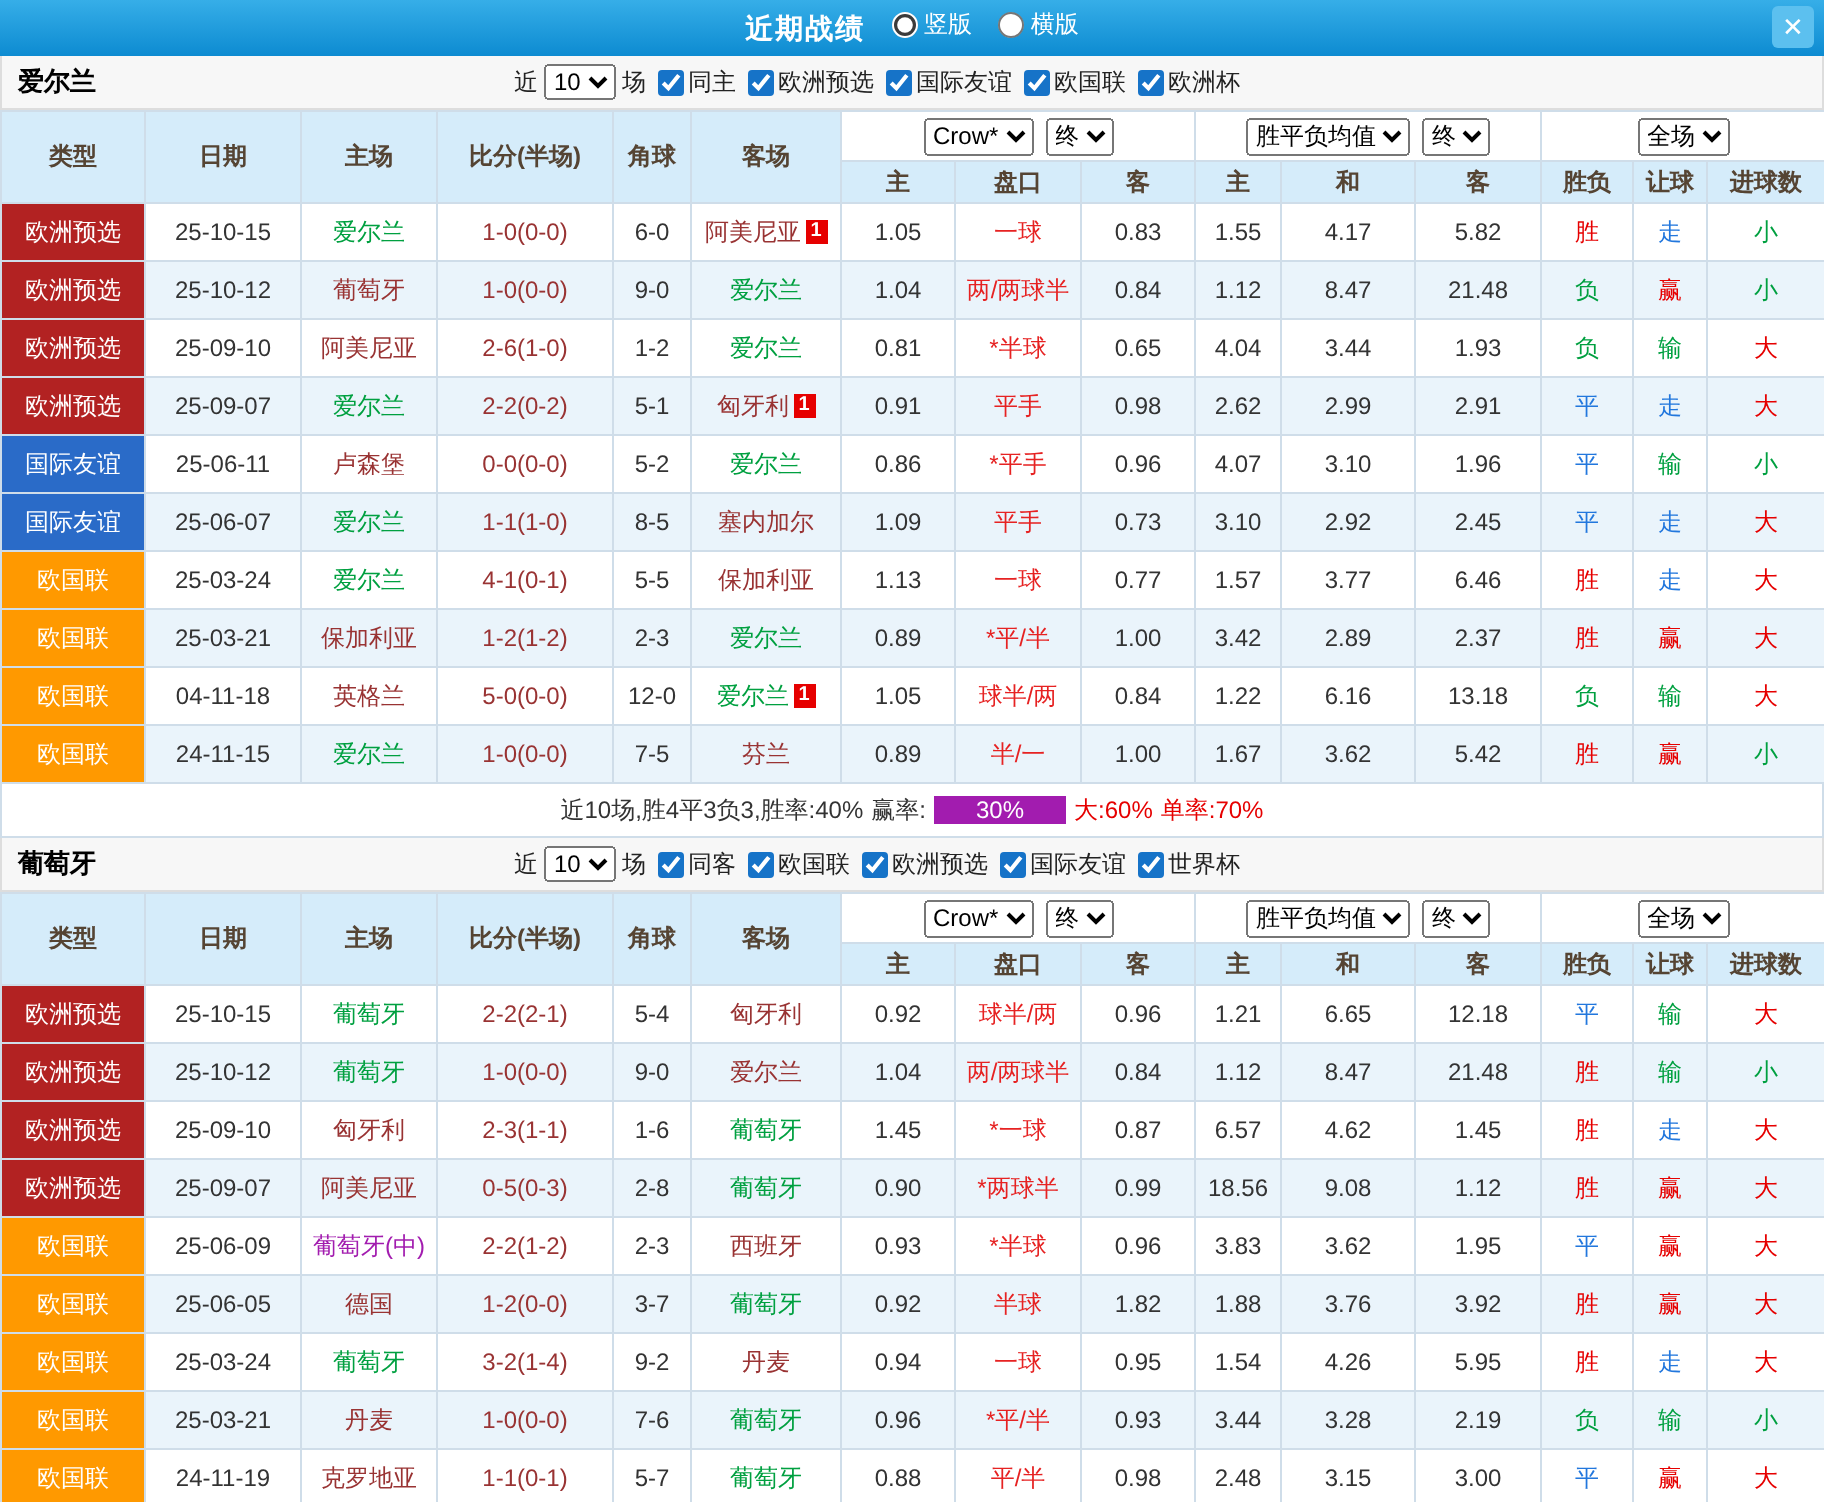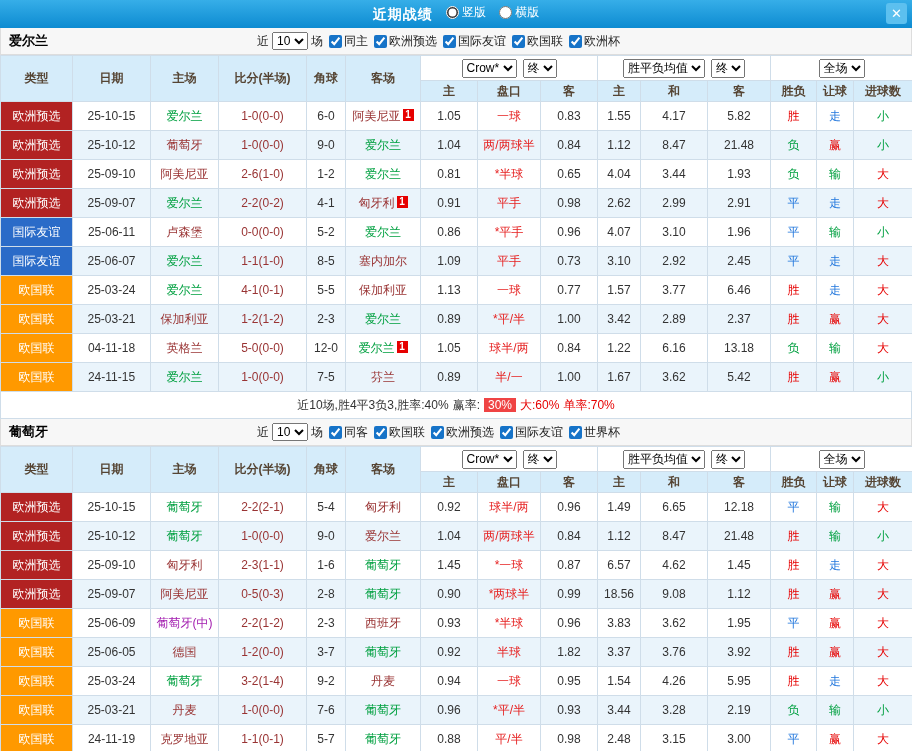--- a/index.html
+++ b/index.html
@@ -181,21 +181,21 @@
               <td>1.93</td>
               <td style="color:#00a040">负</td>
               <td style="color:#00a040">输</td>
               <td style="color:#e60000">大</td>
             </tr>
             <tr class="alt">
               <td class="type" style="background:#b22222">欧洲预选</td>
               <td>25-09-07</td>
               <td><span style="color:#00a040">爱尔兰</span></td>
               <td class="score">2-2(0-2)</td>
-              <td>4-1</td>
+              <td>5-1</td>
               <td><span style="color:#993333">匈牙利</span><span class="badge">1</span></td>
               <td>0.91</td>
               <td class="hcap">平手</td>
               <td>0.98</td>
               <td>2.62</td>
               <td>2.99</td>
               <td>2.91</td>
               <td style="color:#2277dd">平</td>
               <td style="color:#2277dd">走</td>
               <td style="color:#e60000">大</td>
@@ -300,21 +300,21 @@
               <td>5.42</td>
               <td style="color:#e60000">胜</td>
               <td style="color:#e60000">赢</td>
               <td style="color:#00a040">小</td>
             </tr>
           </tbody>
         </table>
         <div class="summary">
           <span style="color:#333333">近10场,胜4平3负3,胜率:40%</span>
           <span style="color:#333333">赢率:</span>
-          <span style="color:#ffffff;background:#ef4444;padding:0 4px;">30%</span>
+          <span style="color:#ffffff;background:#a21caf;padding:0 21px;">30%</span>
           <span style="color:#e60000">大:60%</span>
           <span style="color:#e60000">单率:70%</span>
         </div>
       </div>
       <div class="section">
         <div class="filterbar">
           <span class="team-title">葡萄牙</span>
           <span class="filter-controls">
             <span>近</span>
             <select><option>10</option></select>
@@ -387,21 +387,21 @@
             <tr class="">
               <td class="type" style="background:#b22222">欧洲预选</td>
               <td>25-10-15</td>
               <td><span style="color:#00a040">葡萄牙</span></td>
               <td class="score">2-2(2-1)</td>
               <td>5-4</td>
               <td><span style="color:#993333">匈牙利</span></td>
               <td>0.92</td>
               <td class="hcap">球半/两</td>
               <td>0.96</td>
-              <td>1.49</td>
+              <td>1.21</td>
               <td>6.65</td>
               <td>12.18</td>
               <td style="color:#2277dd">平</td>
               <td style="color:#00a040">输</td>
               <td style="color:#e60000">大</td>
             </tr>
             <tr class="alt">
               <td class="type" style="background:#b22222">欧洲预选</td>
               <td>25-10-12</td>
               <td><span style="color:#00a040">葡萄牙</span></td>
@@ -472,21 +472,21 @@
             <tr class="alt">
               <td class="type" style="background:#ff9900">欧国联</td>
               <td>25-06-05</td>
               <td><span style="color:#993333">德国</span></td>
               <td class="score">1-2(0-0)</td>
               <td>3-7</td>
               <td><span style="color:#00a040">葡萄牙</span></td>
               <td>0.92</td>
               <td class="hcap">半球</td>
               <td>1.82</td>
-              <td>3.37</td>
+              <td>1.88</td>
               <td>3.76</td>
               <td>3.92</td>
               <td style="color:#e60000">胜</td>
               <td style="color:#e60000">赢</td>
               <td style="color:#e60000">大</td>
             </tr>
             <tr class="">
               <td class="type" style="background:#ff9900">欧国联</td>
               <td>25-03-24</td>
               <td><span style="color:#00a040">葡萄牙</span></td>

